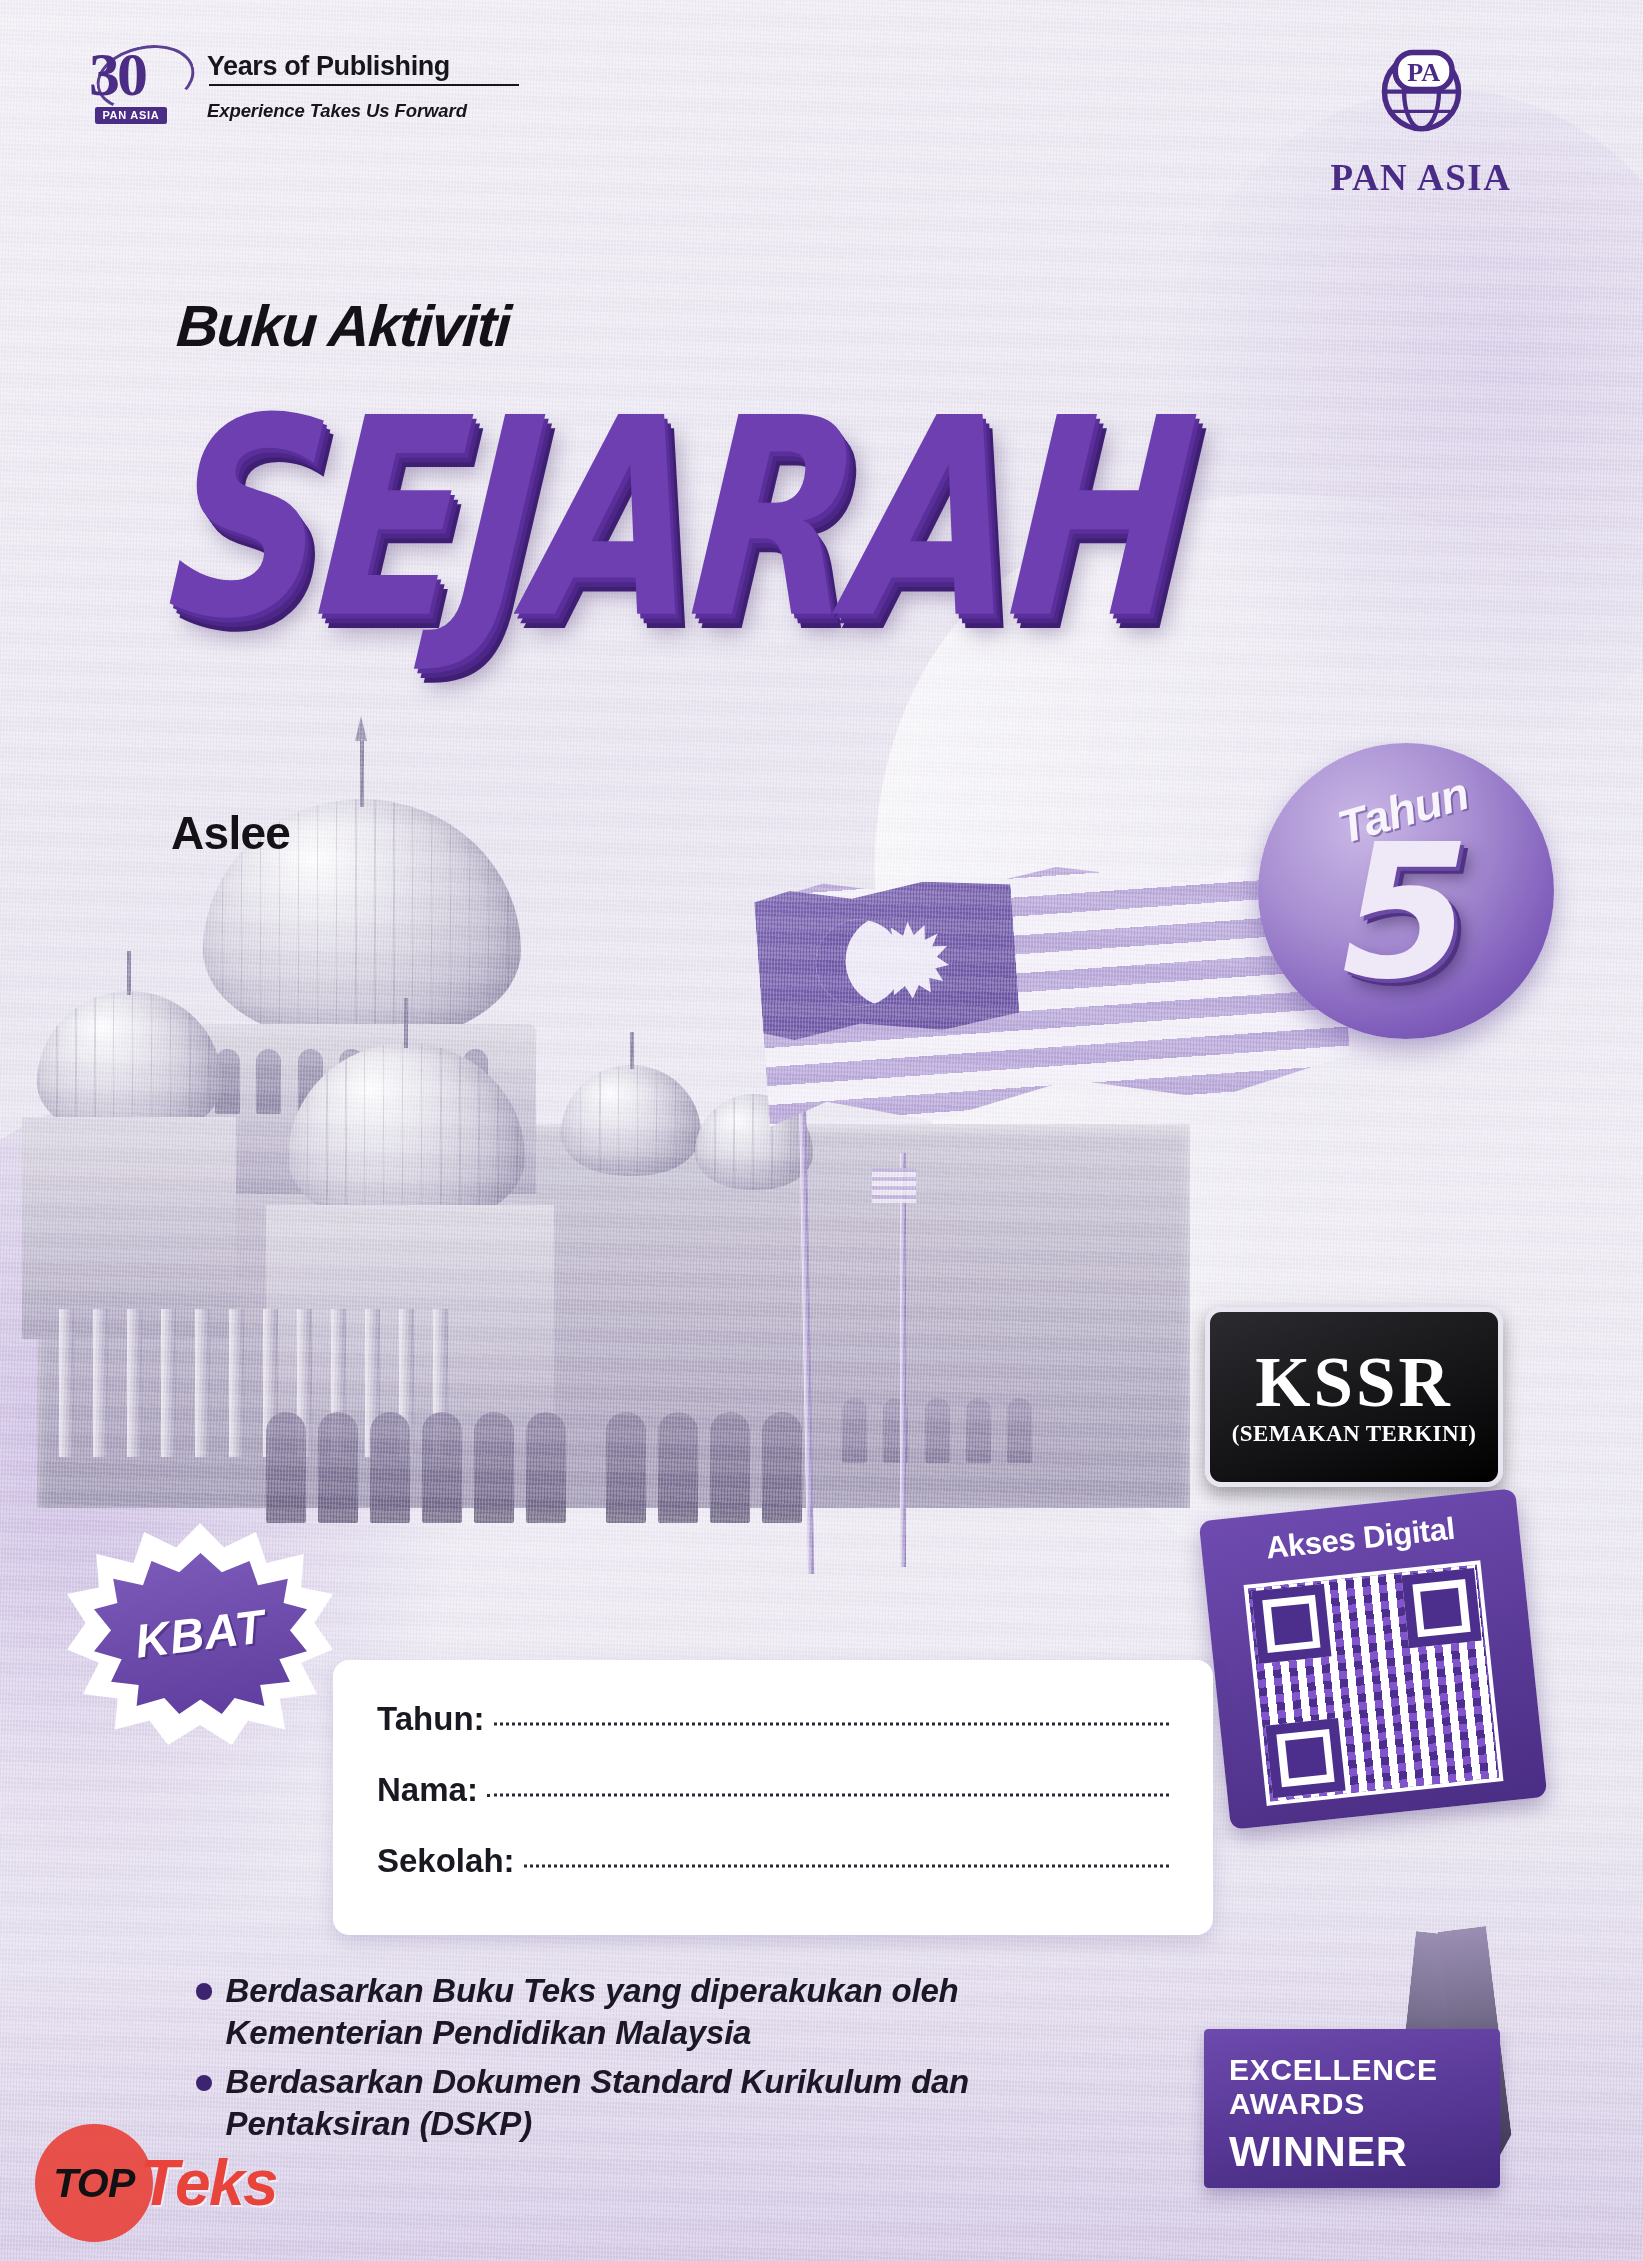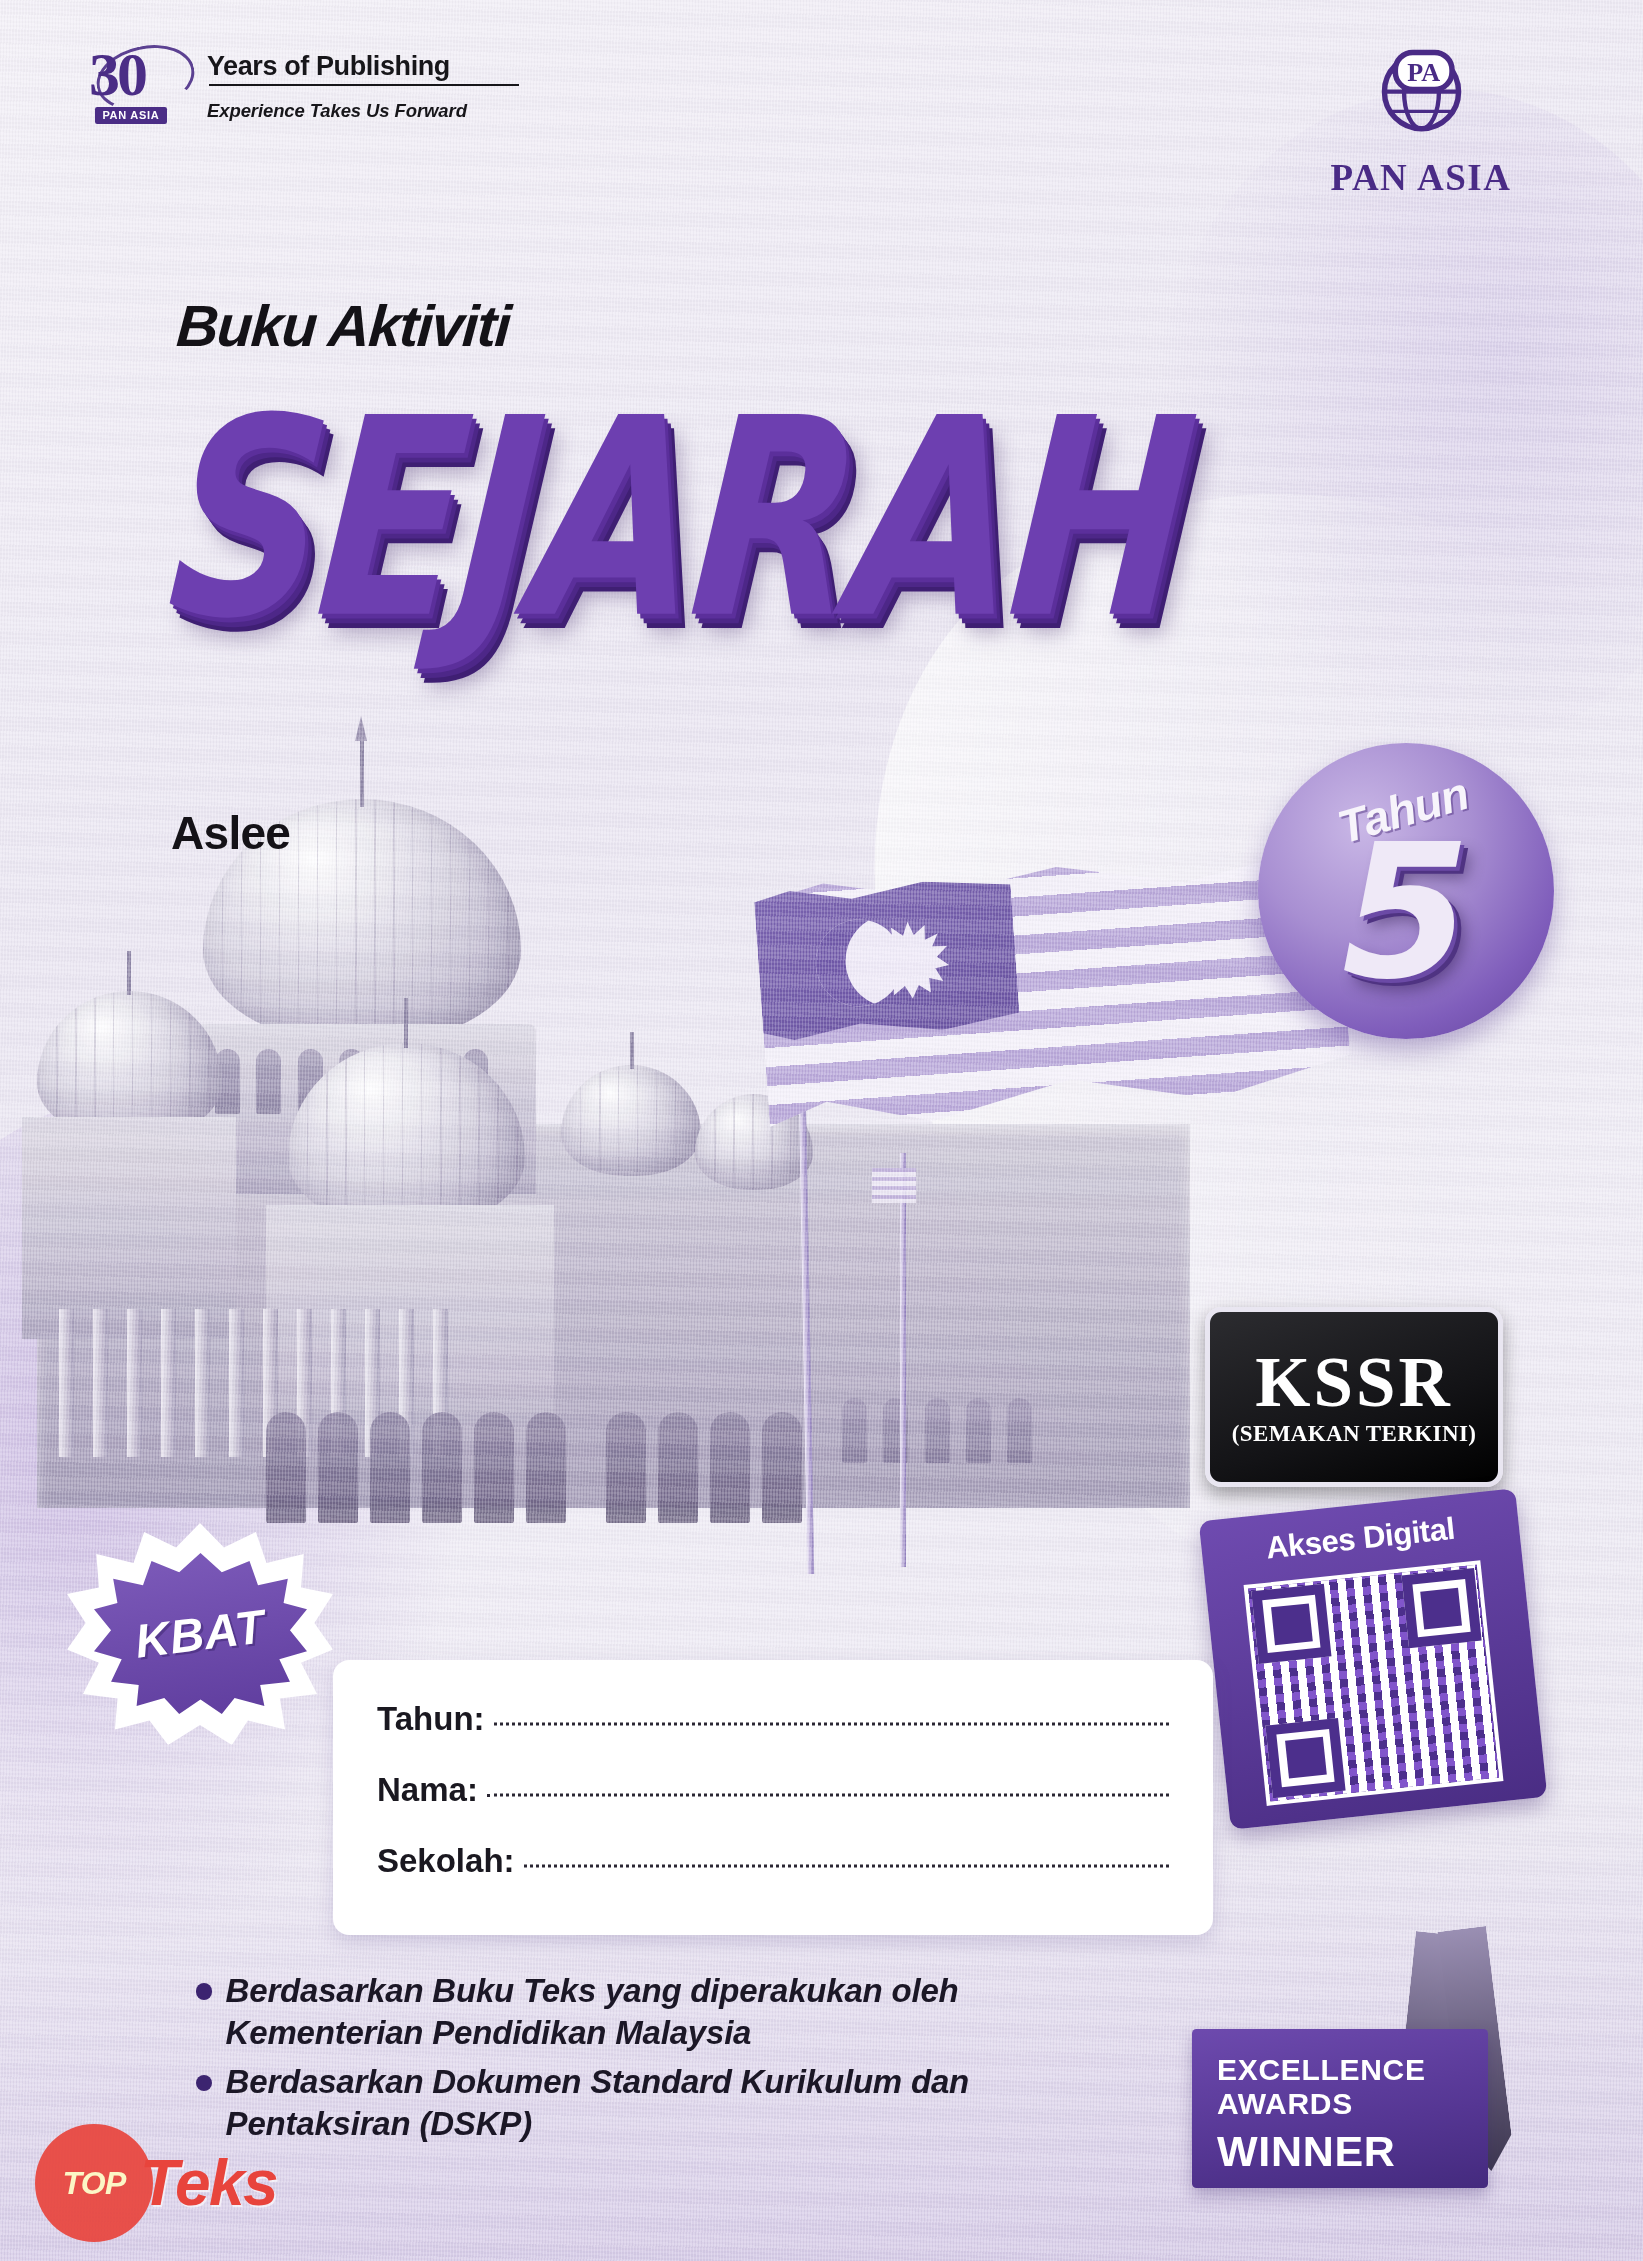--- a/index.html
+++ b/index.html
@@ -580,21 +580,21 @@
   
   .award {
     position: absolute;
     right: 96px;
     bottom: 62px;
     width: 355px;
     height: 170px;
   }
   .award-panel {
     position: absolute;
-    left: 0; top: 0;
+    left: 12px; top: 0;
     width: 296px;
     height: 159px;
     background: linear-gradient(170deg, #6d4aae 0%, #553693 60%, #442a7e 100%);
     border-radius: 4.4px;
     box-shadow: 0 7.4px 16.3px rgba(60,35,110,0.3);
   }
   .award-l1, .award-l2 {
     position: absolute;
     left: 25px;
     color: #ffffff;
@@ -640,23 +640,23 @@
     width: 118px;
     height: 118px;
     border-radius: 50%;
     background: #e8443c;
     opacity: 0.92;
     display: flex;
     align-items: center;
     justify-content: center;
   }
   .tb-top {
-    font-size: 32px;
+    font-size: 41px;
     font-weight: 800;
-    color: #fef9c3;
+    color: #000000;
     font-style: italic;
     letter-spacing: -0.7px;
   }
   .tb-books {
     margin-left: -13.3px;
     font-size: 64px;
     font-weight: 800;
     color: #e8443c;
     font-style: italic;
     letter-spacing: -1.5px;

